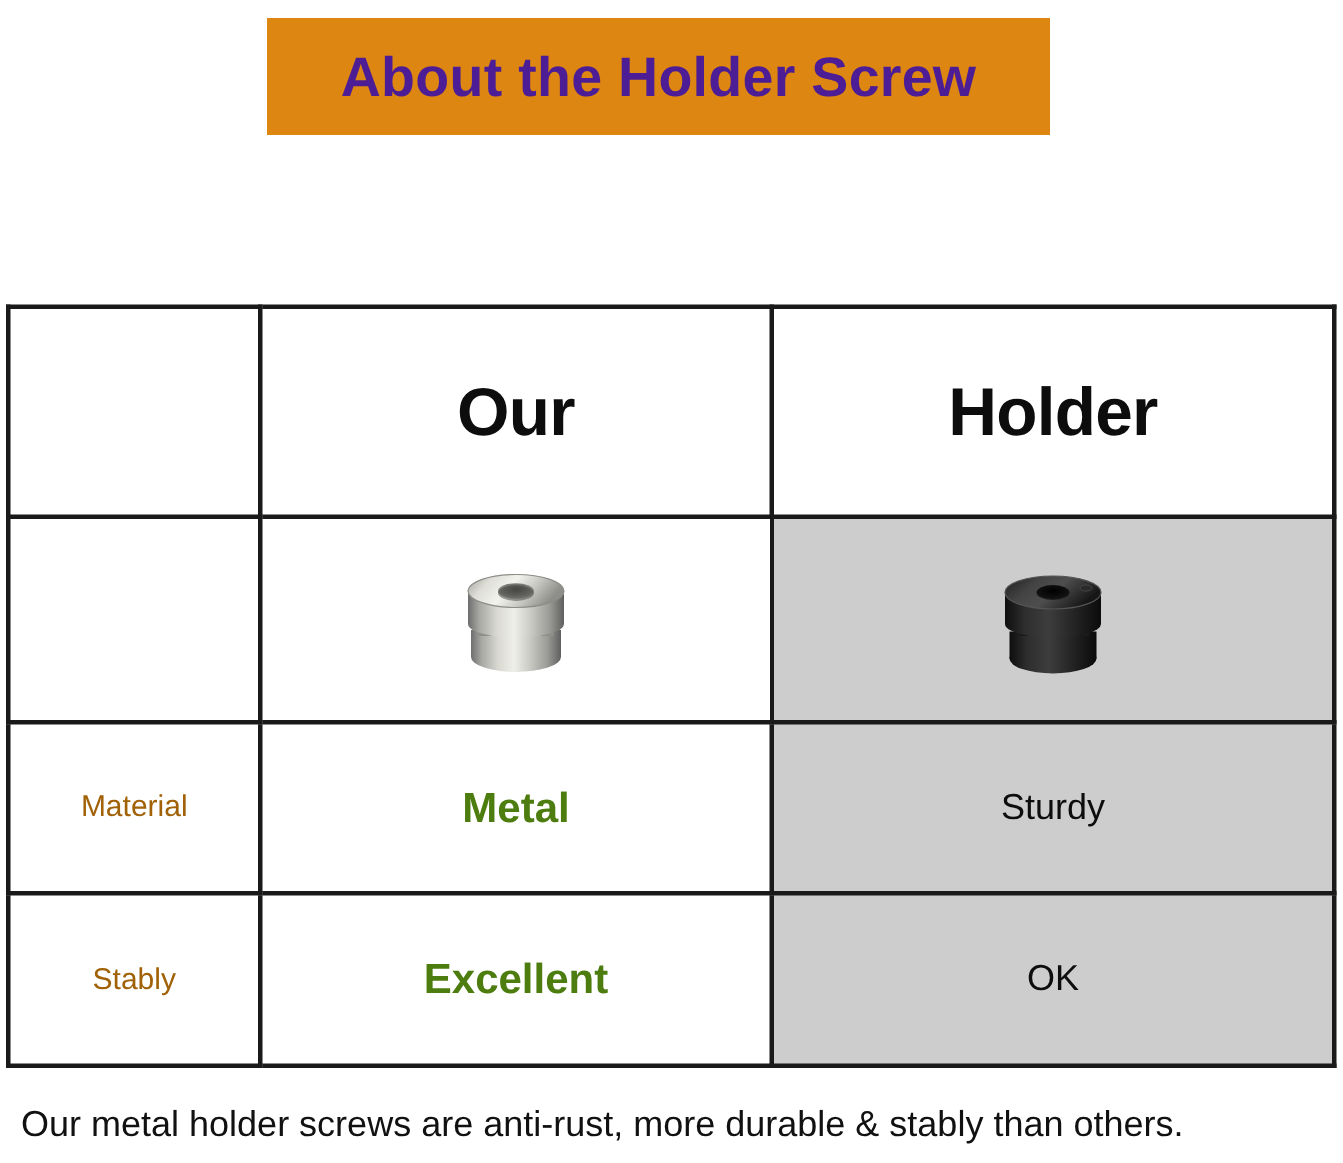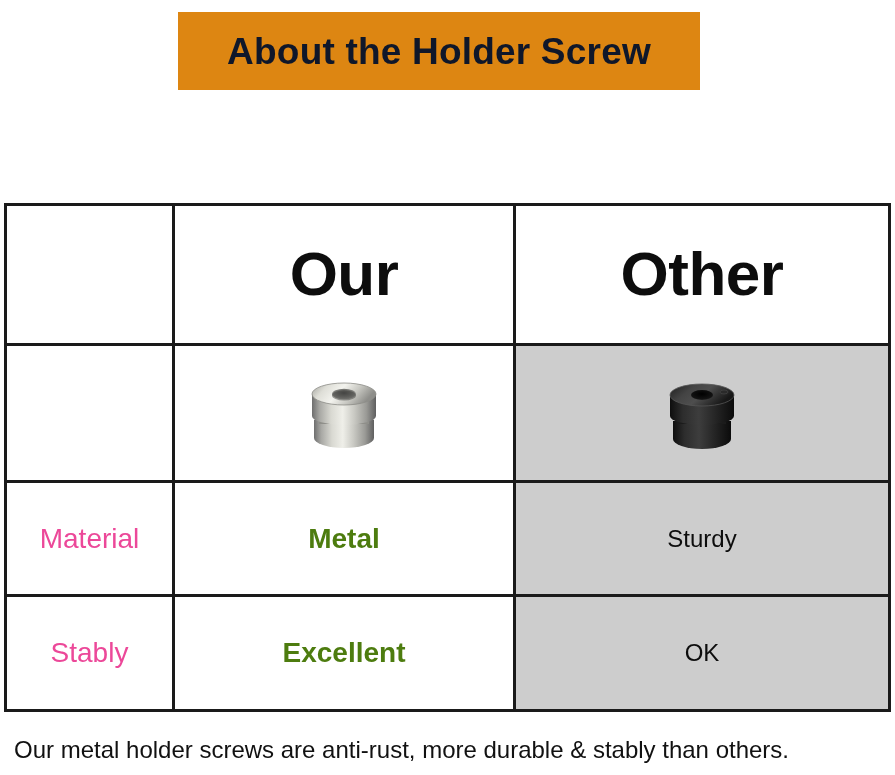--- a/index.html
+++ b/index.html
@@ -28,21 +28,21 @@
     left: 178px;
     top: 0;
     width: 522px;
     height: 78px;
     background: #dd8612;
     display: flex;
     align-items: center;
     justify-content: center;
   }
   .banner-title {
-    color: #0f172a;
+    color: #4c1d95;
     font-family: "Liberation Sans", sans-serif;
     font-size: 37px;
     font-weight: bold;
     letter-spacing: 0.2px;
     line-height: 1;
     white-space: nowrap;
   }
 
   
   .table-wrap {
@@ -66,30 +66,30 @@
   }
   .col-label { width: 168px; }
   .col-our   { width: 341px; }
   .col-other { width: 375px; }
 
   .row-head td { height: 97px; }
   .row-img  td { height: 95px; }
   .row-data td { height: 79px; }
 
   .head-text {
-    font-size: 62px;
+    font-size: 45px;
     font-weight: bold;
     color: #0d0d0d;
     line-height: 1;
     letter-spacing: -0.5px;
     text-align: center;
   }
   .label-text {
-    font-size: 28px;
-    color: #ec4899;
+    font-size: 20px;
+    color: #a16207;
     line-height: 1;
   }
   .our-text {
     font-size: 28px;
     font-weight: bold;
     color: #4d7c0f;
     line-height: 1;
   }
   .other-text {
     font-size: 24px;
@@ -136,21 +136,21 @@
     <tbody>
 
       <tr class="row-head">
         <td class="cell-white">
           <span class="head-text"></span>
         </td>
         <td class="cell-white">
           <span class="head-text">Our</span>
         </td>
         <td class="cell-white">
-          <span class="head-text">Other</span>
+          <span class="head-text">Holder</span>
         </td>
       </tr>
 
       <tr class="row-img">
         <td class="cell-white">
           <span class="label-text"></span>
         </td>
         <td class="cell-white photo-cell">
           <svg class="spool" width="92" height="78" viewBox="0 0 92 78">
             <defs>

